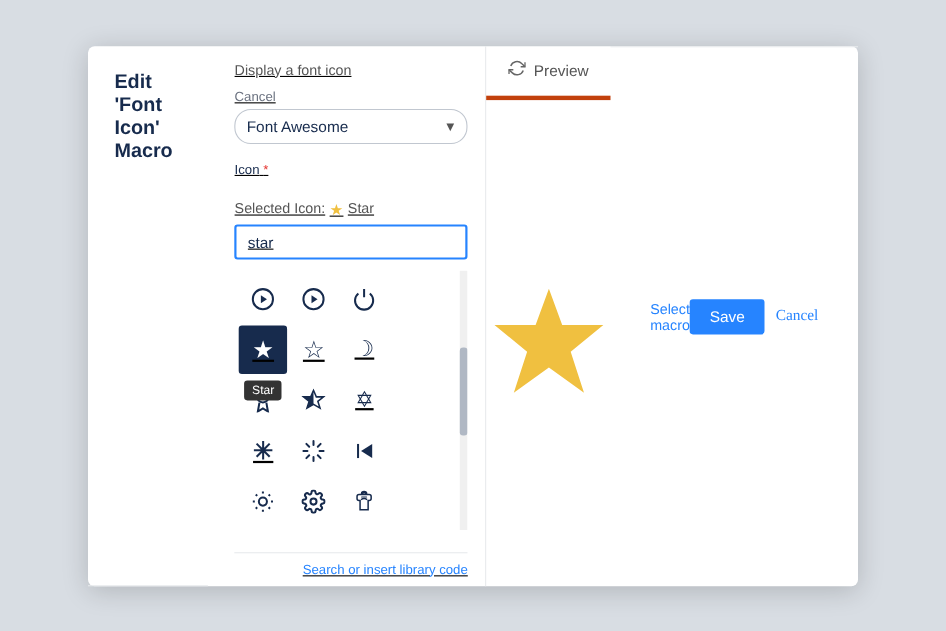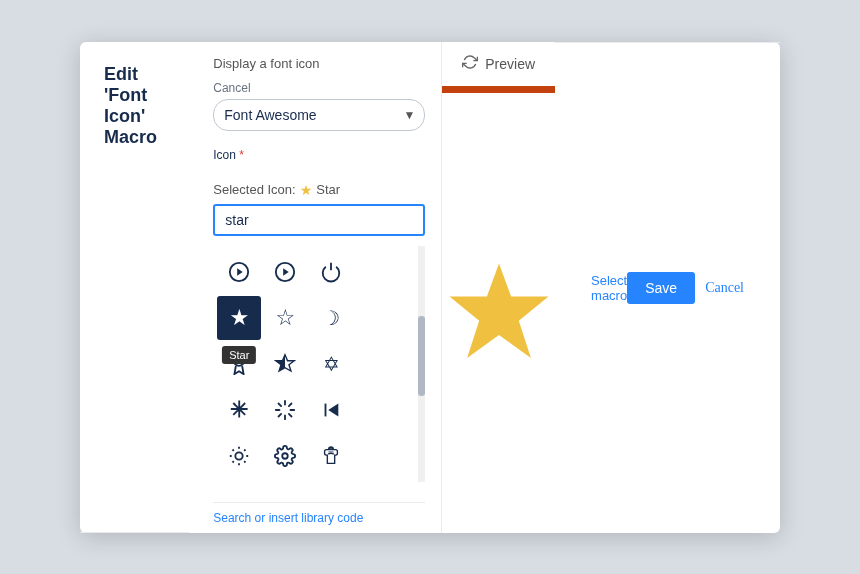--- a/index.html
+++ b/index.html
@@ -32,20 +32,21 @@
       display: flex;
       flex: 1;
     }
     .left-panel {
       width: 253px;
       border-right: 1px solid #e8eaed;
       padding: 14px 16px 0 24px;
       display: flex;
       flex-direction: column;
       overflow: hidden;
+      text-decoration: underline;
     }
     .display-label {
       font-size: 13px;
       color: #555;
       margin-bottom: 10px;
     }
     .field-label {
       font-size: 12px;
       color: #6b7280;
       margin-bottom: 4px;
@@ -143,32 +144,33 @@
       z-index: 10;
       pointer-events: none;
     }
     .search-code-row {
       font-size: 12px;
       color: #2684ff;
       padding: 8px 0 8px 0;
       cursor: pointer;
       border-top: 1px solid #e8eaed;
       margin-top: 20px;
+      text-align: right;
     }
     .right-panel {
       flex: 1;
       display: flex;
       flex-direction: column;
     }
     .preview-header {
       display: flex;
       align-items: center;
       gap: 7px;
       padding: 12px 20px;
-      border-bottom: 7px solid #c2410c;
+      border-bottom: 4px solid #c2410c;
       font-size: 14px;
       color: #555;
       font-weight: 500;
     }
     .preview-refresh-icon {
       color: #555;
       font-size: 16px;
     }
     .preview-area {
       flex: 1;

